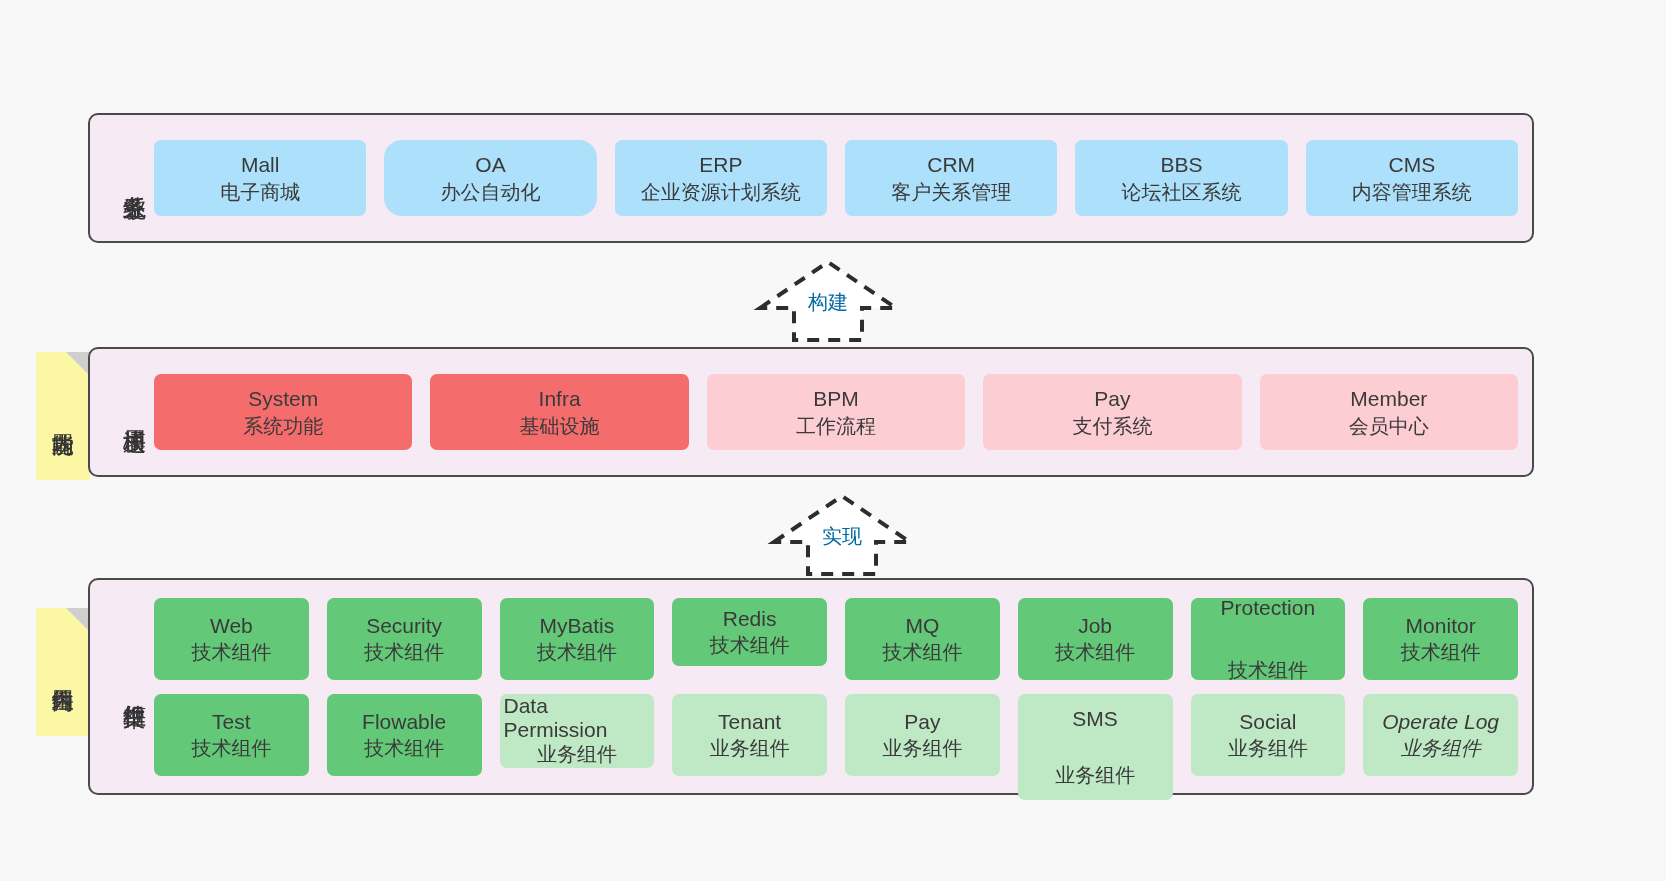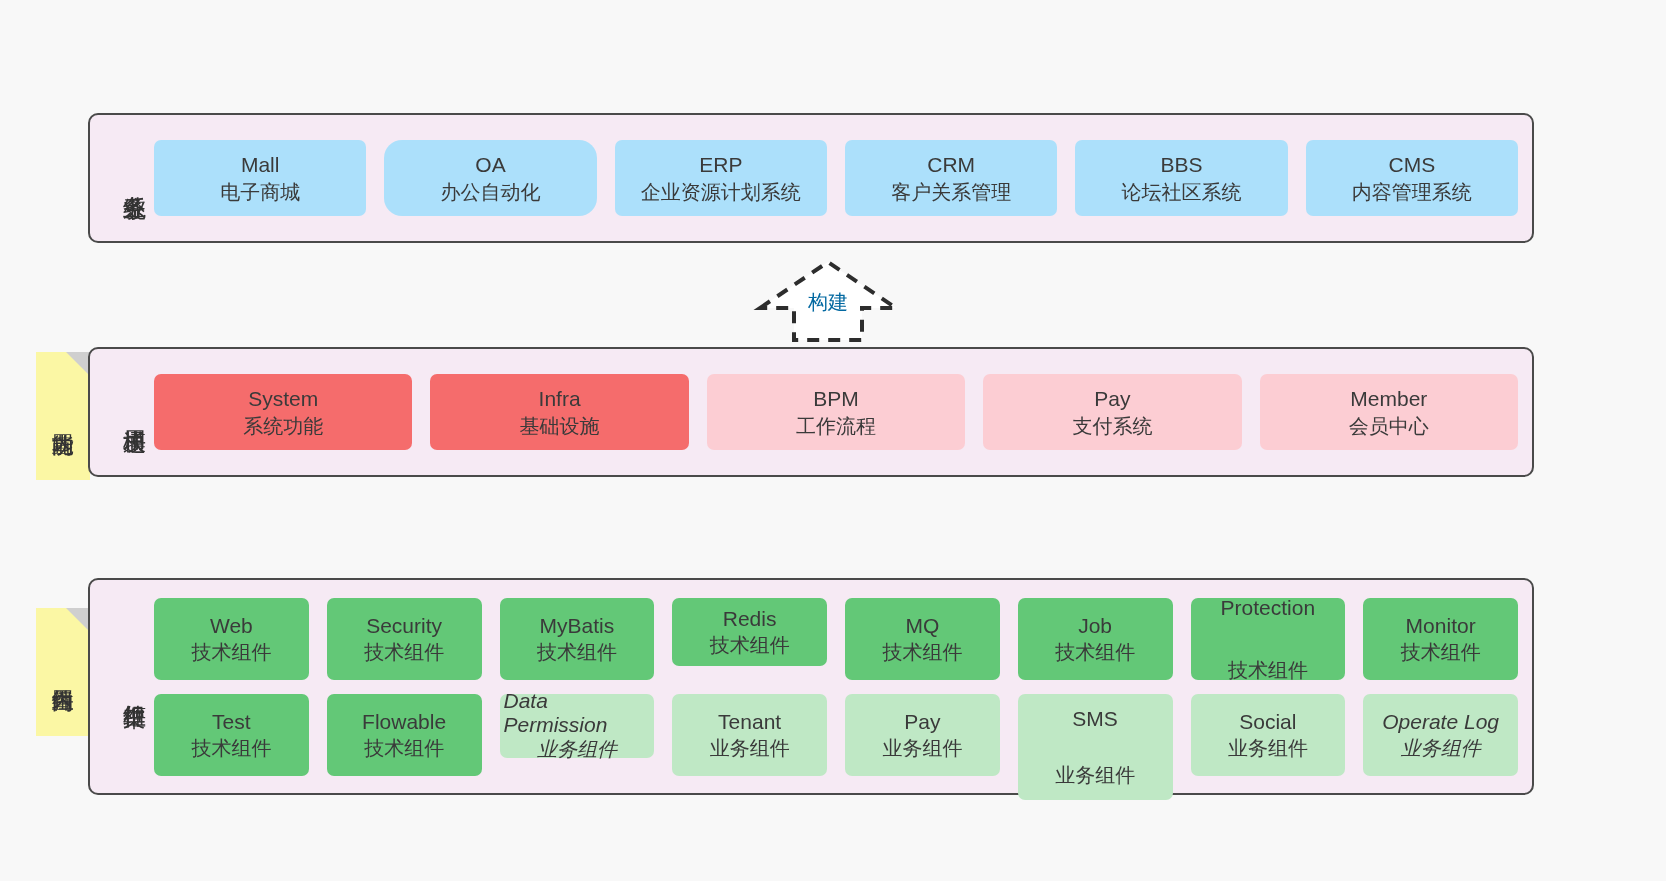--- a/index.html
+++ b/index.html
@@ -196,20 +196,26 @@
         <div class="cell c-pink" style="height:76px;">
           <span class="en">Member</span>
           <span class="cn">会员中心</span>
         </div>
 
 
       </div>
     </div>
   </div>
 
+  <div class="arrow" style="left:772px;top:492px;width:140px;height:84px;">
+    <svg width="140" height="84" viewBox="0 0 140 84" aria-hidden="true">
+      <path d="M 2 50 L 70 4 L 138 50 L 104 50 L 104 82 L 36 82 L 36 50 Z" fill="#ffffff" stroke="#2d2d2d" stroke-width="4" stroke-dasharray="12,9" stroke-linejoin="miter"></path>
+    </svg>
+    <span class="arrow-label" style="bottom:26px;">实现</span>
+  </div>
 
   <div class="note" style="left:36px;top:608px;width:54px;height:128px;">
     <span class="fold"></span>
     <span class="note-text">内置组件</span>
   </div>
 
   <div class="layer" style="left:88px;top:578px;width:1446px;height:217px;">
     <div class="layer-title">框架组件</div>
     <div class="layer-body">
 
@@ -262,21 +268,21 @@
         <div class="cell c-green" style="height:82px;">
           <span class="en">Test</span>
           <span class="cn">技术组件</span>
         </div>
 
         <div class="cell c-green" style="height:82px;">
           <span class="en">Flowable</span>
           <span class="cn">技术组件</span>
         </div>
 
-        <div class="cell c-lightgreen" style="height:64px;font-style:italic;">
+        <div class="cell c-lightgreen" style="height:74px;">
           <span class="en" style="line-height:1.12;">Data Permission</span>
           <span class="cn">业务组件</span>
         </div>
 
         <div class="cell c-lightgreen" style="height:82px;">
           <span class="en">Tenant</span>
           <span class="cn">业务组件</span>
         </div>
 
         <div class="cell c-lightgreen" style="height:82px;">

